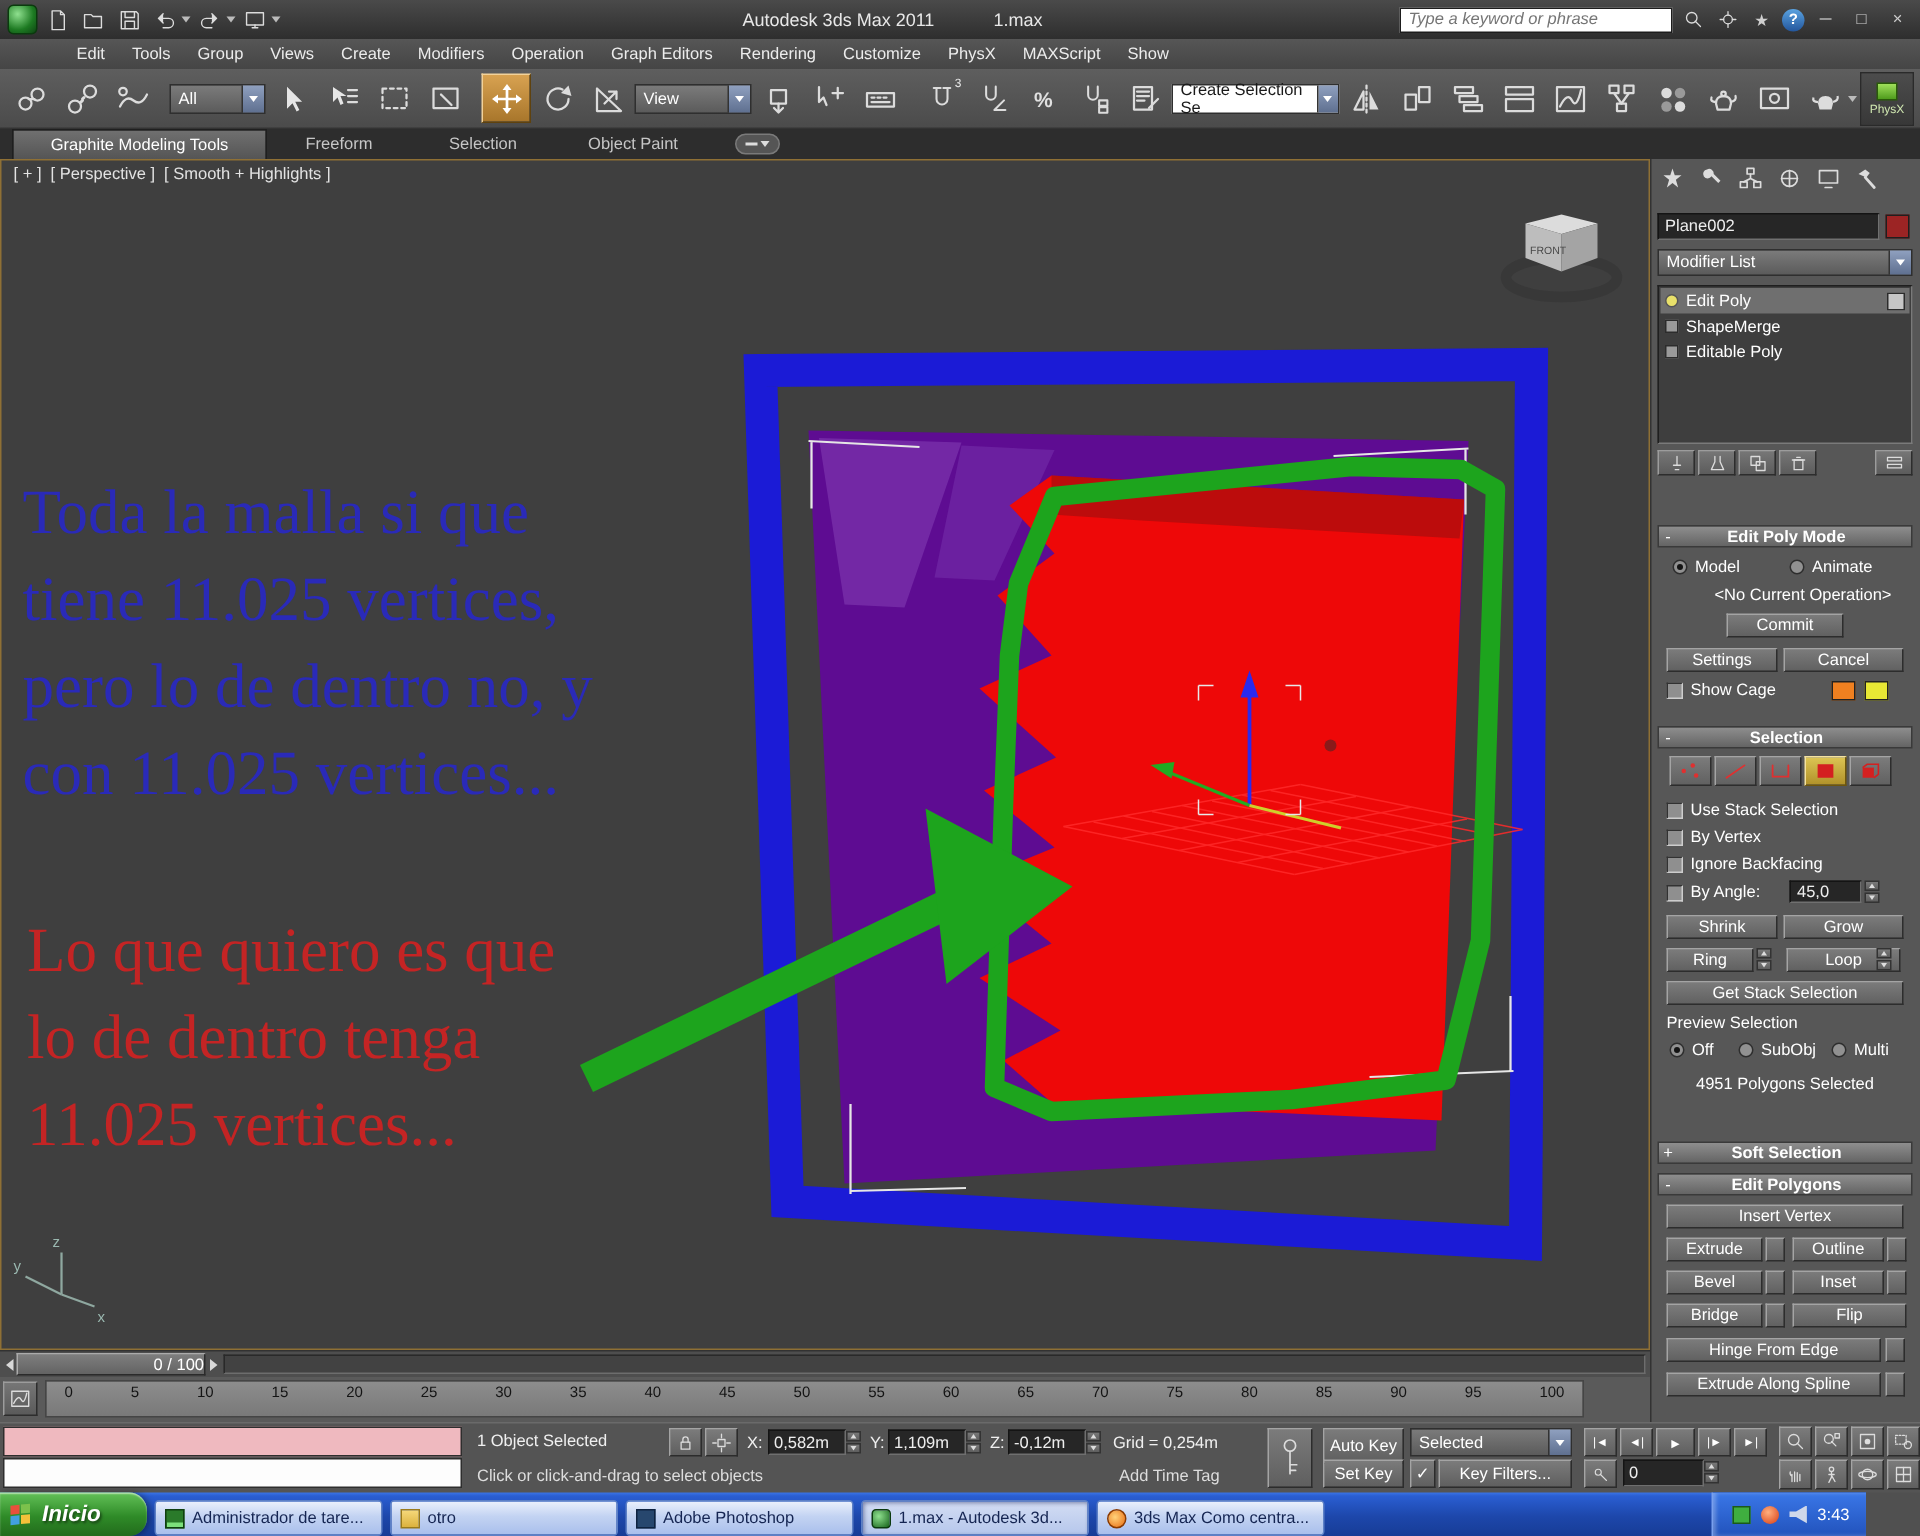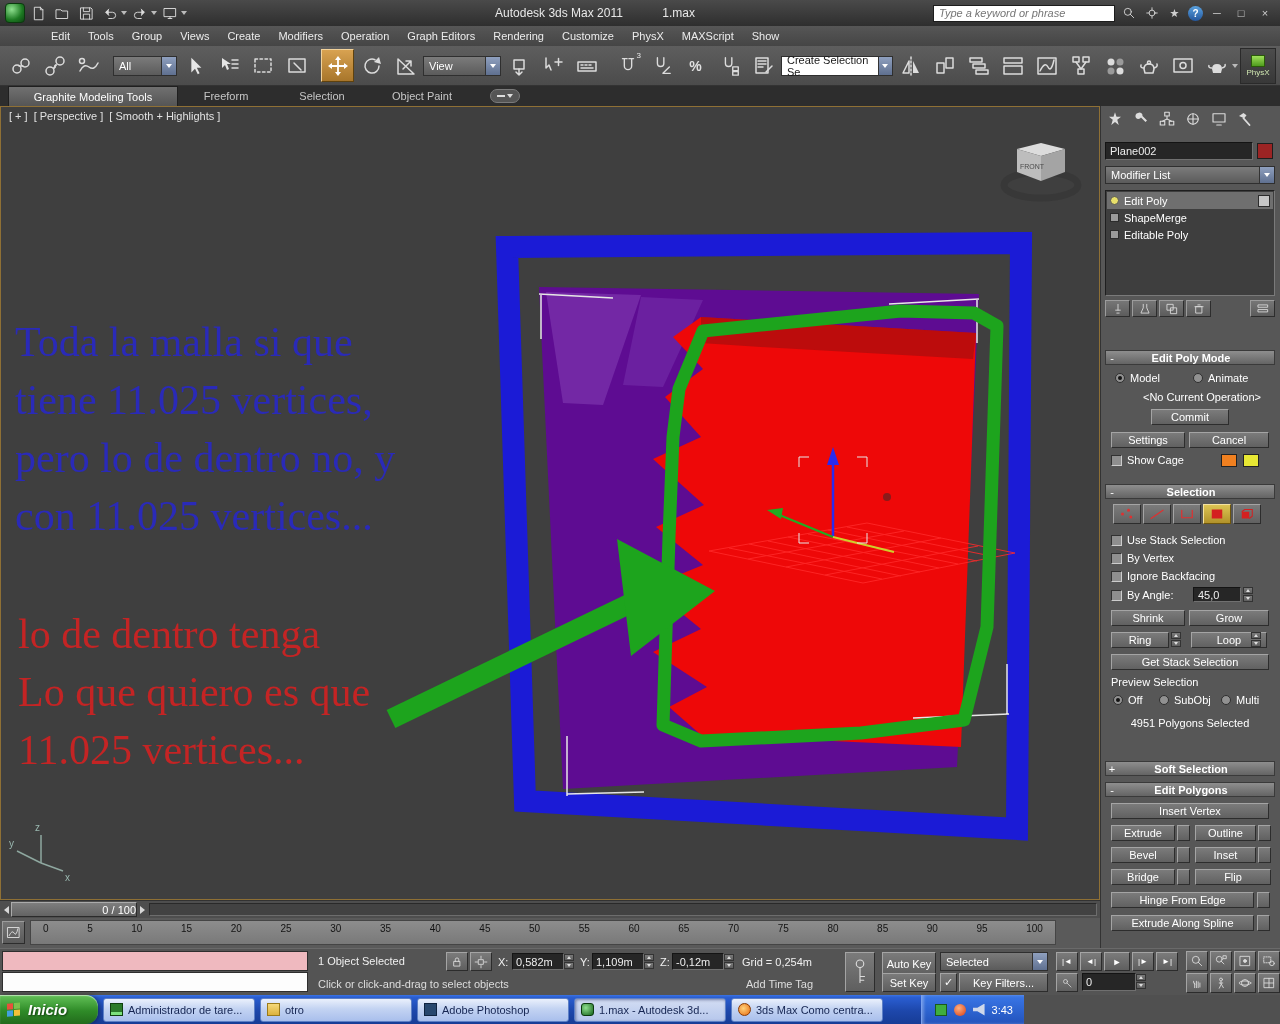--- a/index.html
+++ b/index.html
@@ -99,21 +99,21 @@
 .ruler span{transform:translateY(-4px)}
 
 #statusbar{position:absolute;left:0;top:948px;width:1280px;height:47px;background:#545454;border-top:1px solid #6a6a6a;color:#f0f0f0}
 #statusbar .abs{position:absolute}
 .lpink{left:2px;top:2px;width:306px;height:20px;background:#efb9bf;border:1px solid #2e2e2e}
 .lwhite{left:2px;top:23px;width:306px;height:20px;background:#fdfdfd;border:1px solid #2e2e2e}
 .sbtn{background:linear-gradient(#7b7b7b,#5f5f5f);border:1px solid;border-color:#a4a4a4 #2c2c2c #2c2c2c #a4a4a4;display:flex;align-items:center;justify-content:center;color:#fff}
 .dfield{background:#262626;border:1px solid;border-color:#141414 #6f6f6f #6f6f6f #141414;color:#eee;display:flex;align-items:center;padding:0 3px}
 .navb{width:22px;height:20px}
 
-#taskbar{position:absolute;left:0;top:995px;width:1024px;height:29px;background:linear-gradient(#3b74e4 0%,#2a5ed2 8%,#1d47ab 55%,#173c96 100%);display:flex;align-items:center}
+#taskbar{position:absolute;left:0;top:995px;width:1244px;height:29px;background:linear-gradient(#3b74e4 0%,#2a5ed2 8%,#1d47ab 55%,#173c96 100%);display:flex;align-items:flex-end}
 #startbtn{width:98px;height:29px;border-radius:0 12px 12px 0;background:linear-gradient(#63c258,#2f8b28 55%,#226b1c);display:flex;align-items:center;gap:6px;padding:0 12px 0 7px;box-shadow:inset 0 1px 1px rgba(255,255,255,.55),2px 0 4px rgba(0,0,0,.35);flex:none}
 #startbtn .lbl{color:#fff;font-size:15px;font-weight:bold;font-style:italic;text-shadow:1px 1px 2px rgba(0,0,0,.55)}
 .flag{width:15px;height:14px;display:grid;grid-template-columns:6px 6px;grid-template-rows:6px 6px;gap:1px;transform:skewY(-6deg)}
 .flag i{display:block}
 .flag i:nth-child(1){background:#e8503c}.flag i:nth-child(2){background:#7cc14c}
 .flag i:nth-child(3){background:#42a0e0}.flag i:nth-child(4){background:#f3c13a}
 .taskbtn{width:152px;height:24px;margin-left:5px;border-radius:3px;background:linear-gradient(#eaf0fc,#c3d3f2 45%,#a9bfec);border:1px solid #5d80c6;display:flex;align-items:center;gap:5px;padding:0 6px;color:#15255200;color:#152552;white-space:nowrap;overflow:hidden;flex:none}
 .taskbtn.active{background:linear-gradient(#d3ddf3,#b6c7ec);box-shadow:inset 1px 1px 3px rgba(10,20,80,.45)}
 .ticon{width:13px;height:13px;flex:none}
 #tray{margin-left:auto;height:29px;display:flex;align-items:center;gap:7px;padding:0 11px 0 13px;background:linear-gradient(#3a77e8,#2253bc);border-left:1px solid #79a0ee;box-shadow:inset 2px 0 3px rgba(255,255,255,.3);flex:none}
@@ -499,22 +499,22 @@
     <span>[ Perspective ]</span>
     <span>[ Smooth + Highlights ]</span>
   </div>
   <div class="anno blue">
       <span>Toda la malla si que</span>
       <span>tiene 11.025 vertices,</span>
       <span>pero lo de dentro no, y</span>
       <span>con 11.025 vertices...</span>
     </div>
   <div class="anno red">
+      <span>Lo que quiero es que</span>
       <span>lo de dentro tenga</span>
-      <span>Lo que quiero es que</span>
       <span>11.025 vertices...</span>
     </div>
 </div>
 
 <div id="cmdpanel">
   <div class="cptabs abs">
     <div class="cptab">
         <svg width="18" height="18" viewBox="0 0 24 24">
           <path d="M12,3 l2,6 h6 l-5,4 2,7 -5,-4 -5,4 2,-7 -5,-4 h6 z" fill="#ddd"></path>
         </svg>

